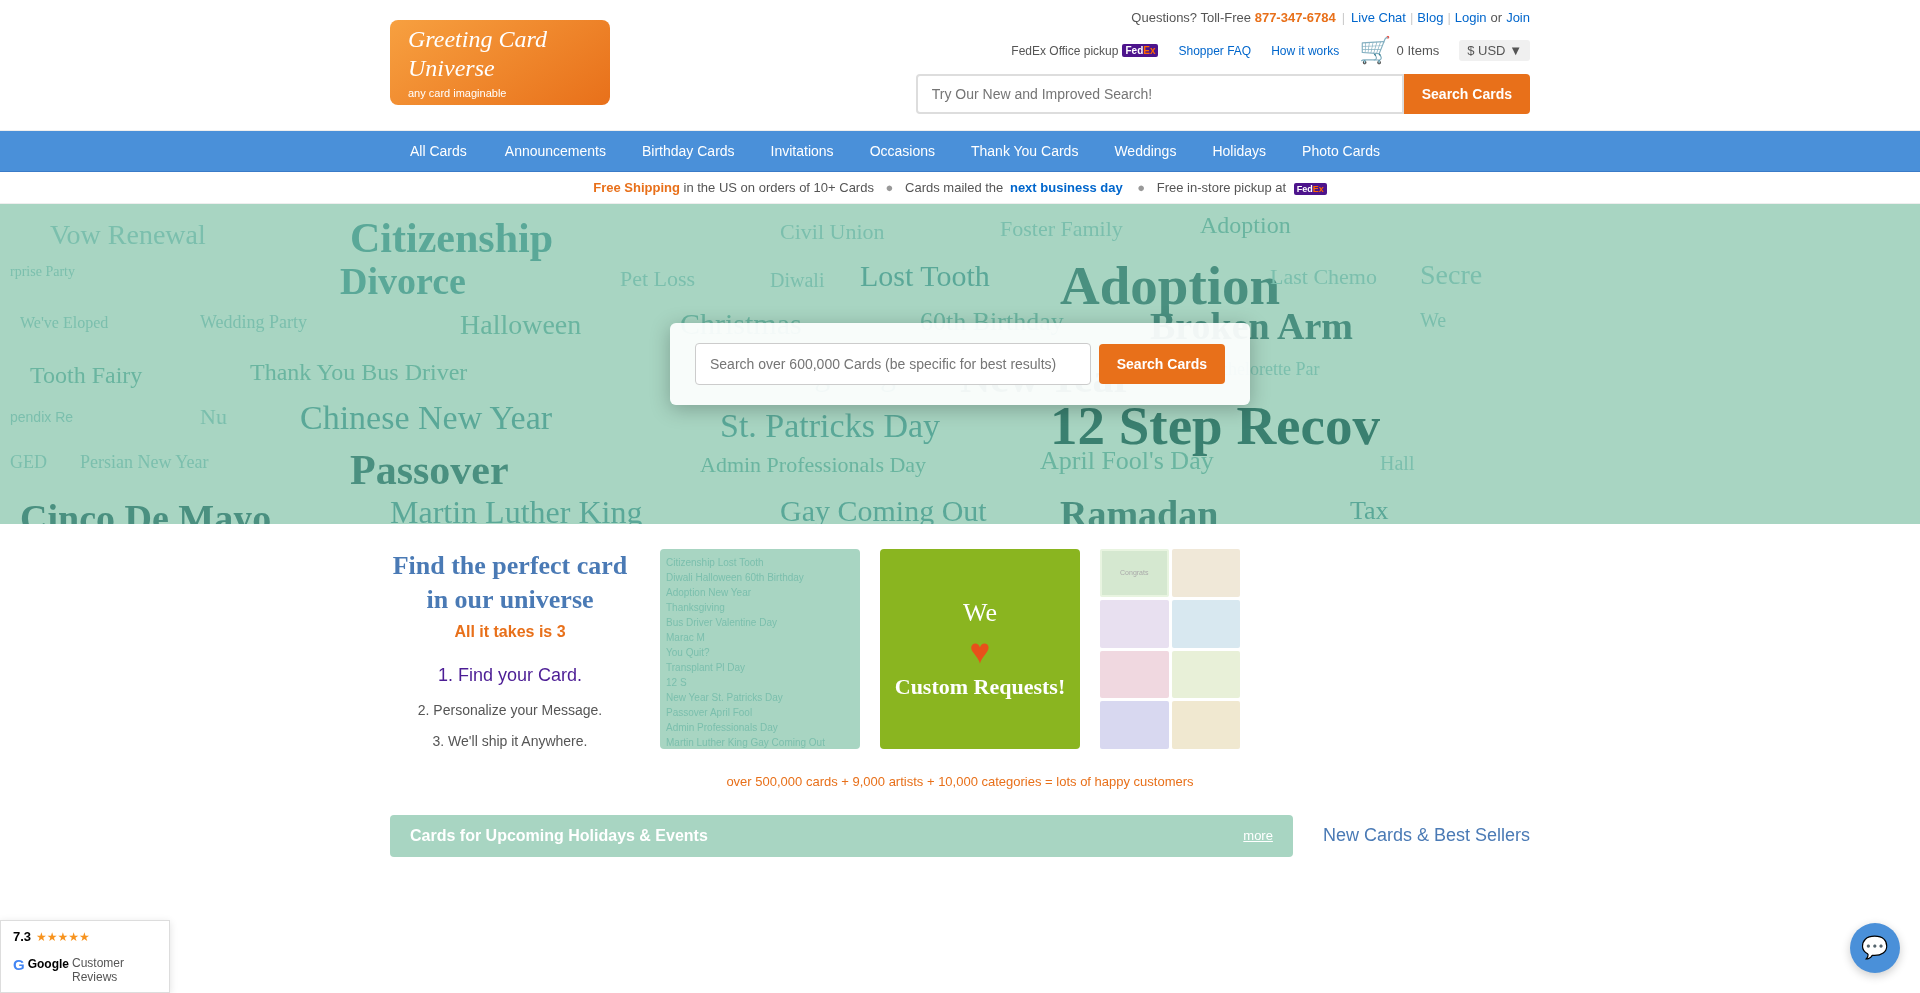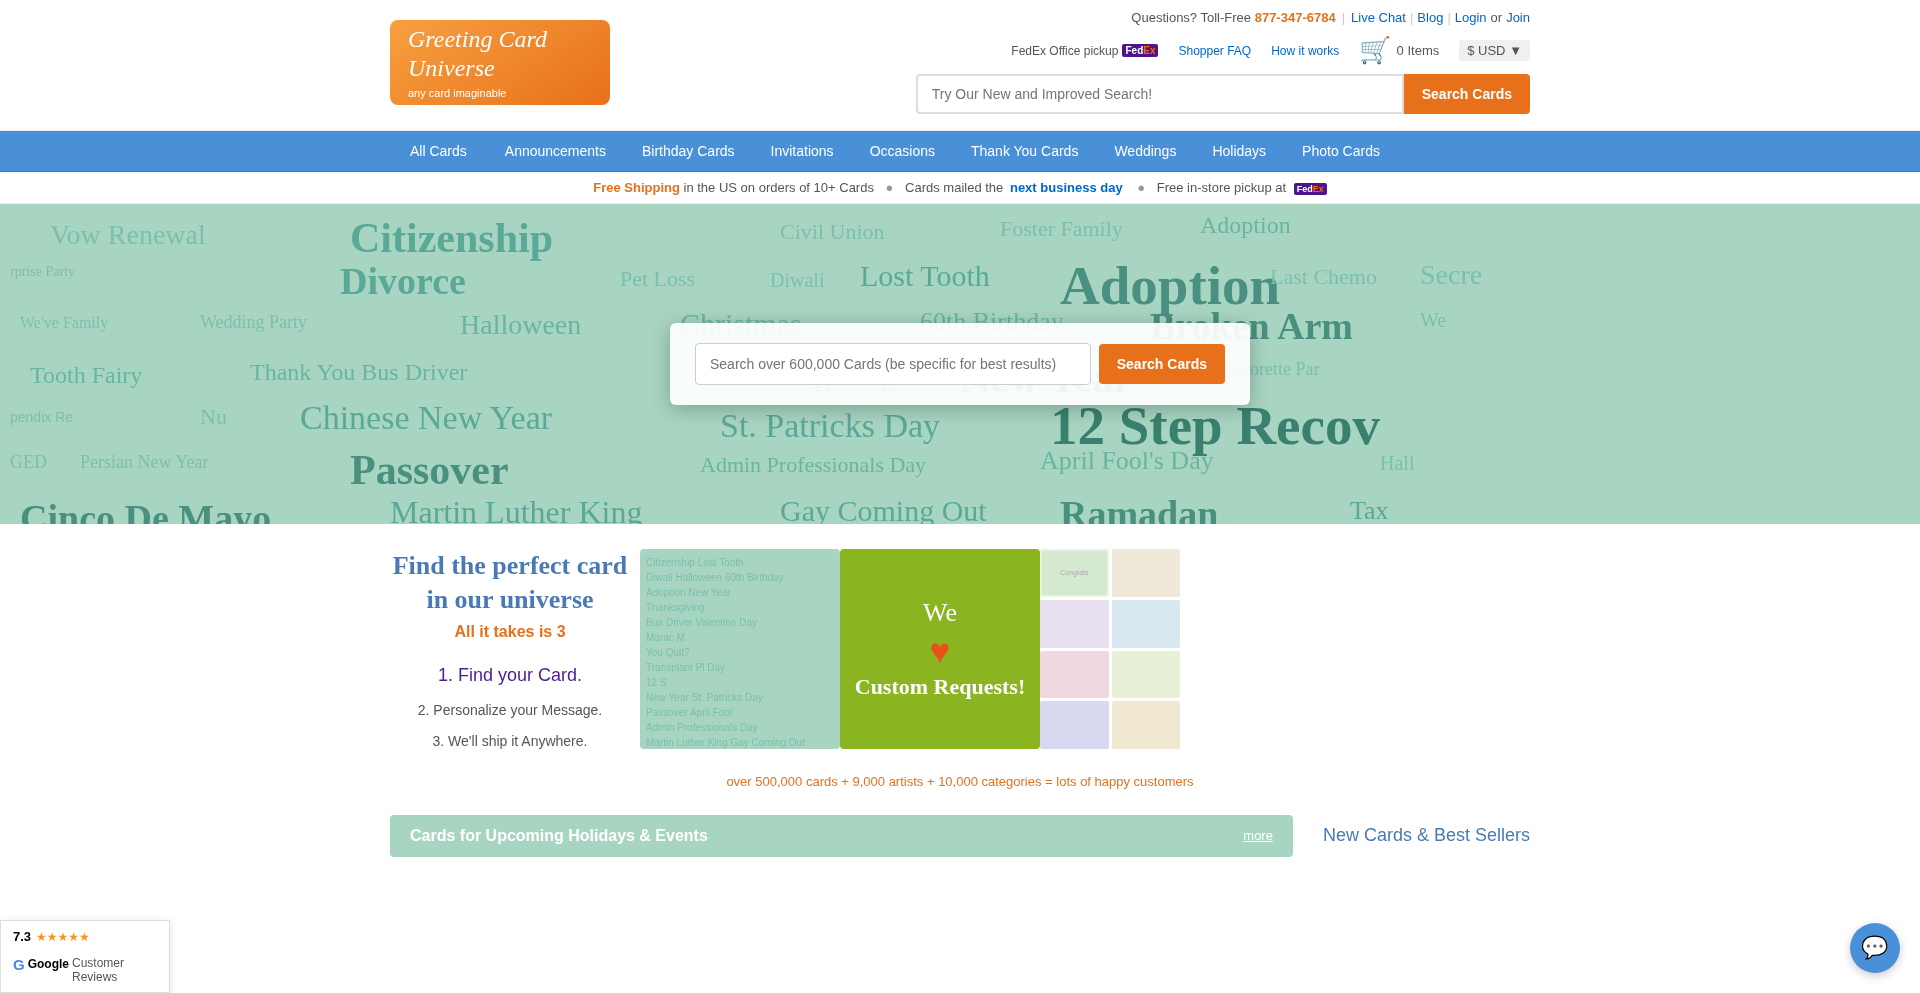--- a/index.html
+++ b/index.html
@@ -97,21 +97,21 @@
 
     <div style="position:absolute; top:60px; left:10px; color:#7bbfad; font-size:14px; font-family:Georgia,serif;">rprise Party</div>
     <div style="position:absolute; top:55px; left:340px; color:#5aa898; font-size:38px; font-family:Georgia,serif; font-weight:bold;">Divorce</div>
     <div style="position:absolute; top:62px; left:620px; color:#7bbfad; font-size:22px; font-family:Georgia,serif;">Pet Loss</div>
     <div style="position:absolute; top:65px; left:770px; color:#7bbfad; font-size:20px; font-family:Georgia,serif;">Diwali</div>
     <div style="position:absolute; top:55px; left:860px; color:#5aa898; font-size:30px; font-family:Georgia,serif;">Lost Tooth</div>
     <div style="position:absolute; top:50px; left:1060px; color:#4a9080; font-size:55px; font-family:Georgia,serif; font-weight:bold;">Adoption</div>
     <div style="position:absolute; top:60px; left:1270px; color:#7bbfad; font-size:22px; font-family:Liberation Serif, serif;">Last Chemo</div>
     <div style="position:absolute; top:55px; left:1420px; color:#7bbfad; font-size:28px; font-family:Georgia,serif;">Secre</div>
 
-    <div style="position:absolute; top:110px; left:20px; color:#7bbfad; font-size:16px; font-family:Georgia,serif;">We've Family</div>
+    <div style="position:absolute; top:110px; left:20px; color:#7bbfad; font-size:16px; font-family:Georgia,serif;">We've Eloped</div>
     <div style="position:absolute; top:108px; left:200px; color:#7bbfad; font-size:18px; font-family:Georgia,serif;">Wedding Party</div>
     <div style="position:absolute; top:105px; left:460px; color:#6ab5a0; font-size:28px; font-family:Georgia,serif;">Halloween</div>
     <div style="position:absolute; top:103px; left:680px; color:#6ab5a0; font-size:30px; font-family:Georgia,serif;">Christmas</div>
     <div style="position:absolute; top:103px; left:920px; color:#6ab5a0; font-size:26px; font-family:Georgia,serif;">60th Birthday</div>
     <div style="position:absolute; top:100px; left:1150px; color:#4a9080; font-size:38px; font-family:Georgia,serif; font-weight:bold;">Broken Arm</div>
     <div style="position:absolute; top:105px; left:1420px; color:#7bbfad; font-size:20px; font-family:Georgia,serif;">We</div>
 
     <div style="position:absolute; top:158px; left:30px; color:#6ab5a0; font-size:24px; font-family:Georgia,serif;">Tooth Fairy</div>
     <div style="position:absolute; top:155px; left:250px; color:#6ab5a0; font-size:24px; font-family:Georgia,serif;">Thank You Bus Driver</div>
     <div style="position:absolute; top:152px; left:720px; color:#5aa898; font-size:32px; font-family:Georgia,serif;">Thanksgiving</div>
@@ -138,21 +138,21 @@
     <div style="position:absolute; top:292px; left:1350px; color:#5aa898; font-size:26px; font-family:Georgia,serif;">Tax</div>
   </div>
 
   <div style="position:absolute; top:50%; left:50%; transform:translate(-50%,-50%); background:rgba(255,255,255,0.92); border-radius:6px; padding:20px 25px; display:flex; gap:8px; align-items:center; width:580px; box-shadow:0 4px 20px rgba(0,0,0,0.25);">
     <input style="flex: 1 1 0%; border: 1px solid rgb(204, 204, 204); padding: 12px 14px; font-size: 14px; color: rgb(153, 153, 153); border-radius: 4px; outline: none;" placeholder="Search over 600,000 Cards (be specific for best results)">
     <button style="background:#e8701a; color:#fff; border:none; padding:12px 18px; font-size:14px; font-weight:bold; cursor:pointer; border-radius:4px; white-space:nowrap;">Search Cards</button>
   </div>
 </div>
 
 <div style="max-width:1180px; margin:0 auto; padding:25px 20px;">
-  <div style="display:flex; align-items:flex-start;">
+  <div style="display:flex; gap:20px; align-items:flex-start;">
 
     <div style="width:250px; text-align:center; padding-right:10px;">
       <h2 style="font-size:26px; color:#4a7ab5; font-family:Georgia,serif; line-height:1.3; margin-bottom:6px;">
         <span>Find the perfect card</span><br>
         <span>in our universe</span>
       </h2>
       <div style="color:#e8701a; font-size:16px; font-weight:bold; margin-bottom:15px;">All it takes is 3</div>
       <div style="font-size:18px; color:#4c1d95; line-height:2.2;">1. Find your Card.</div>
       <div style="font-size:14px; color:#555; line-height:2.2;">2. Personalize your Message.</div>
       <div style="font-size:14px; color:#555; line-height:2.2;">3. We'll ship it Anywhere.</div>

